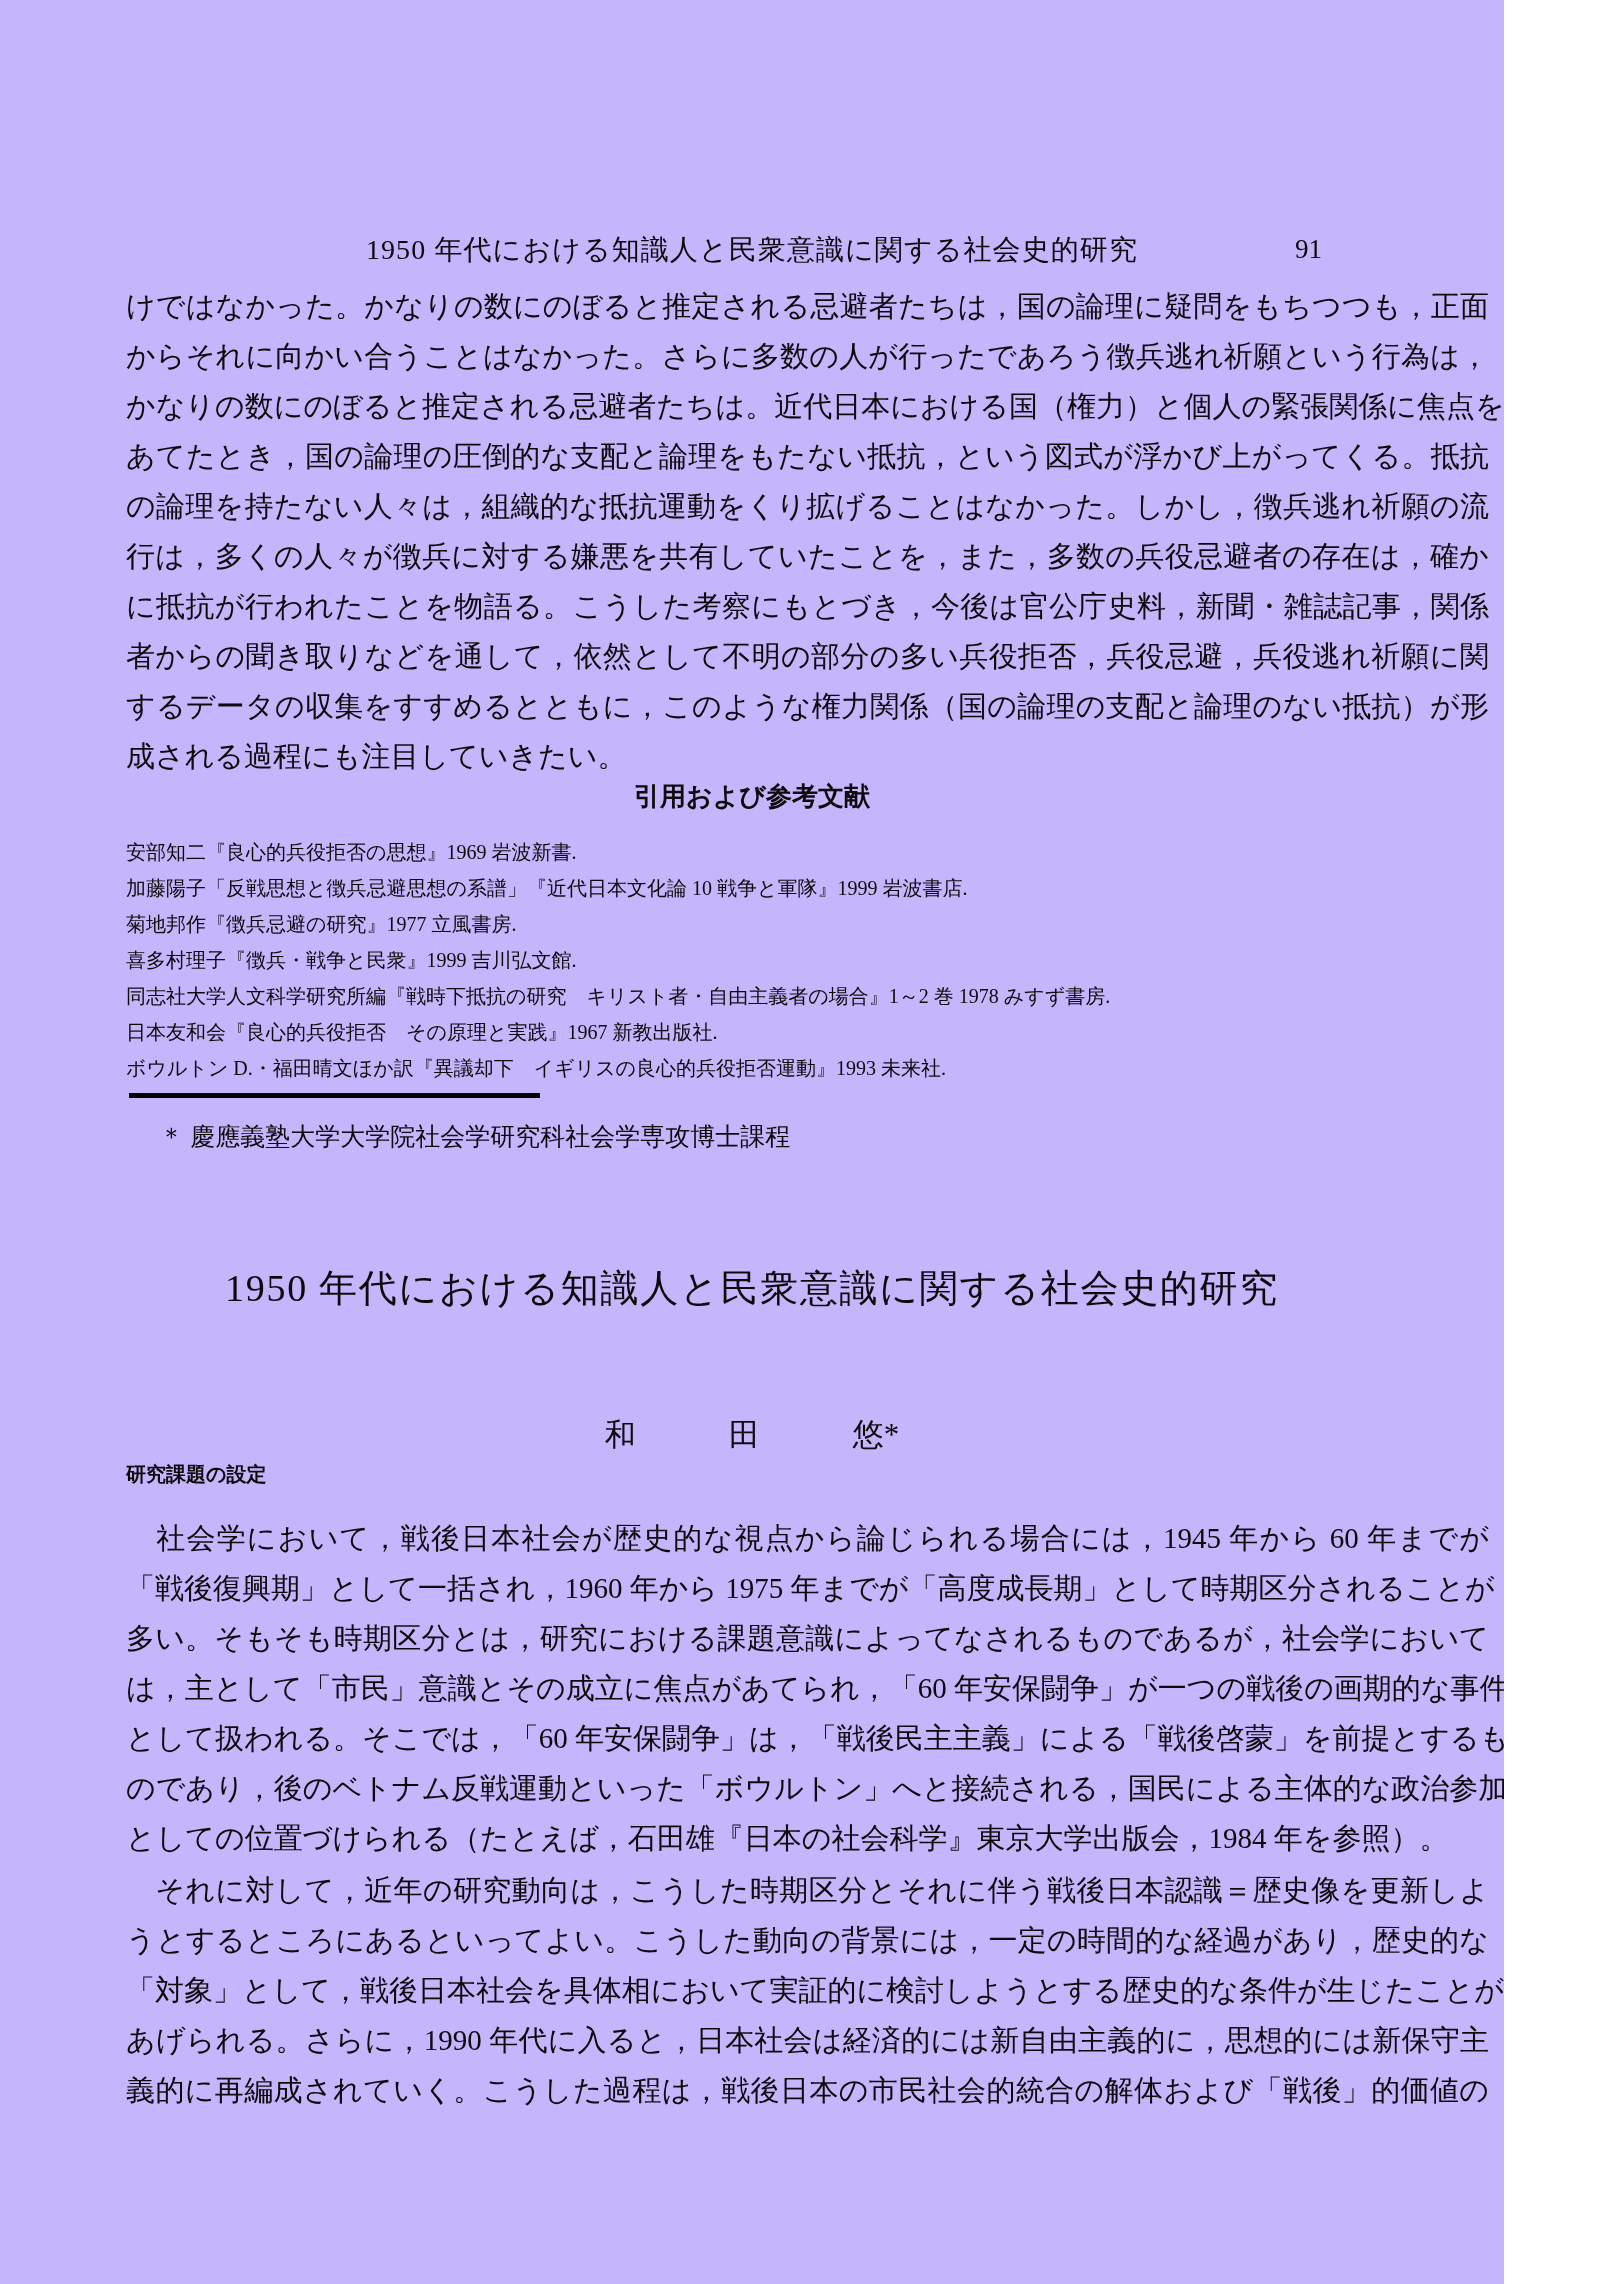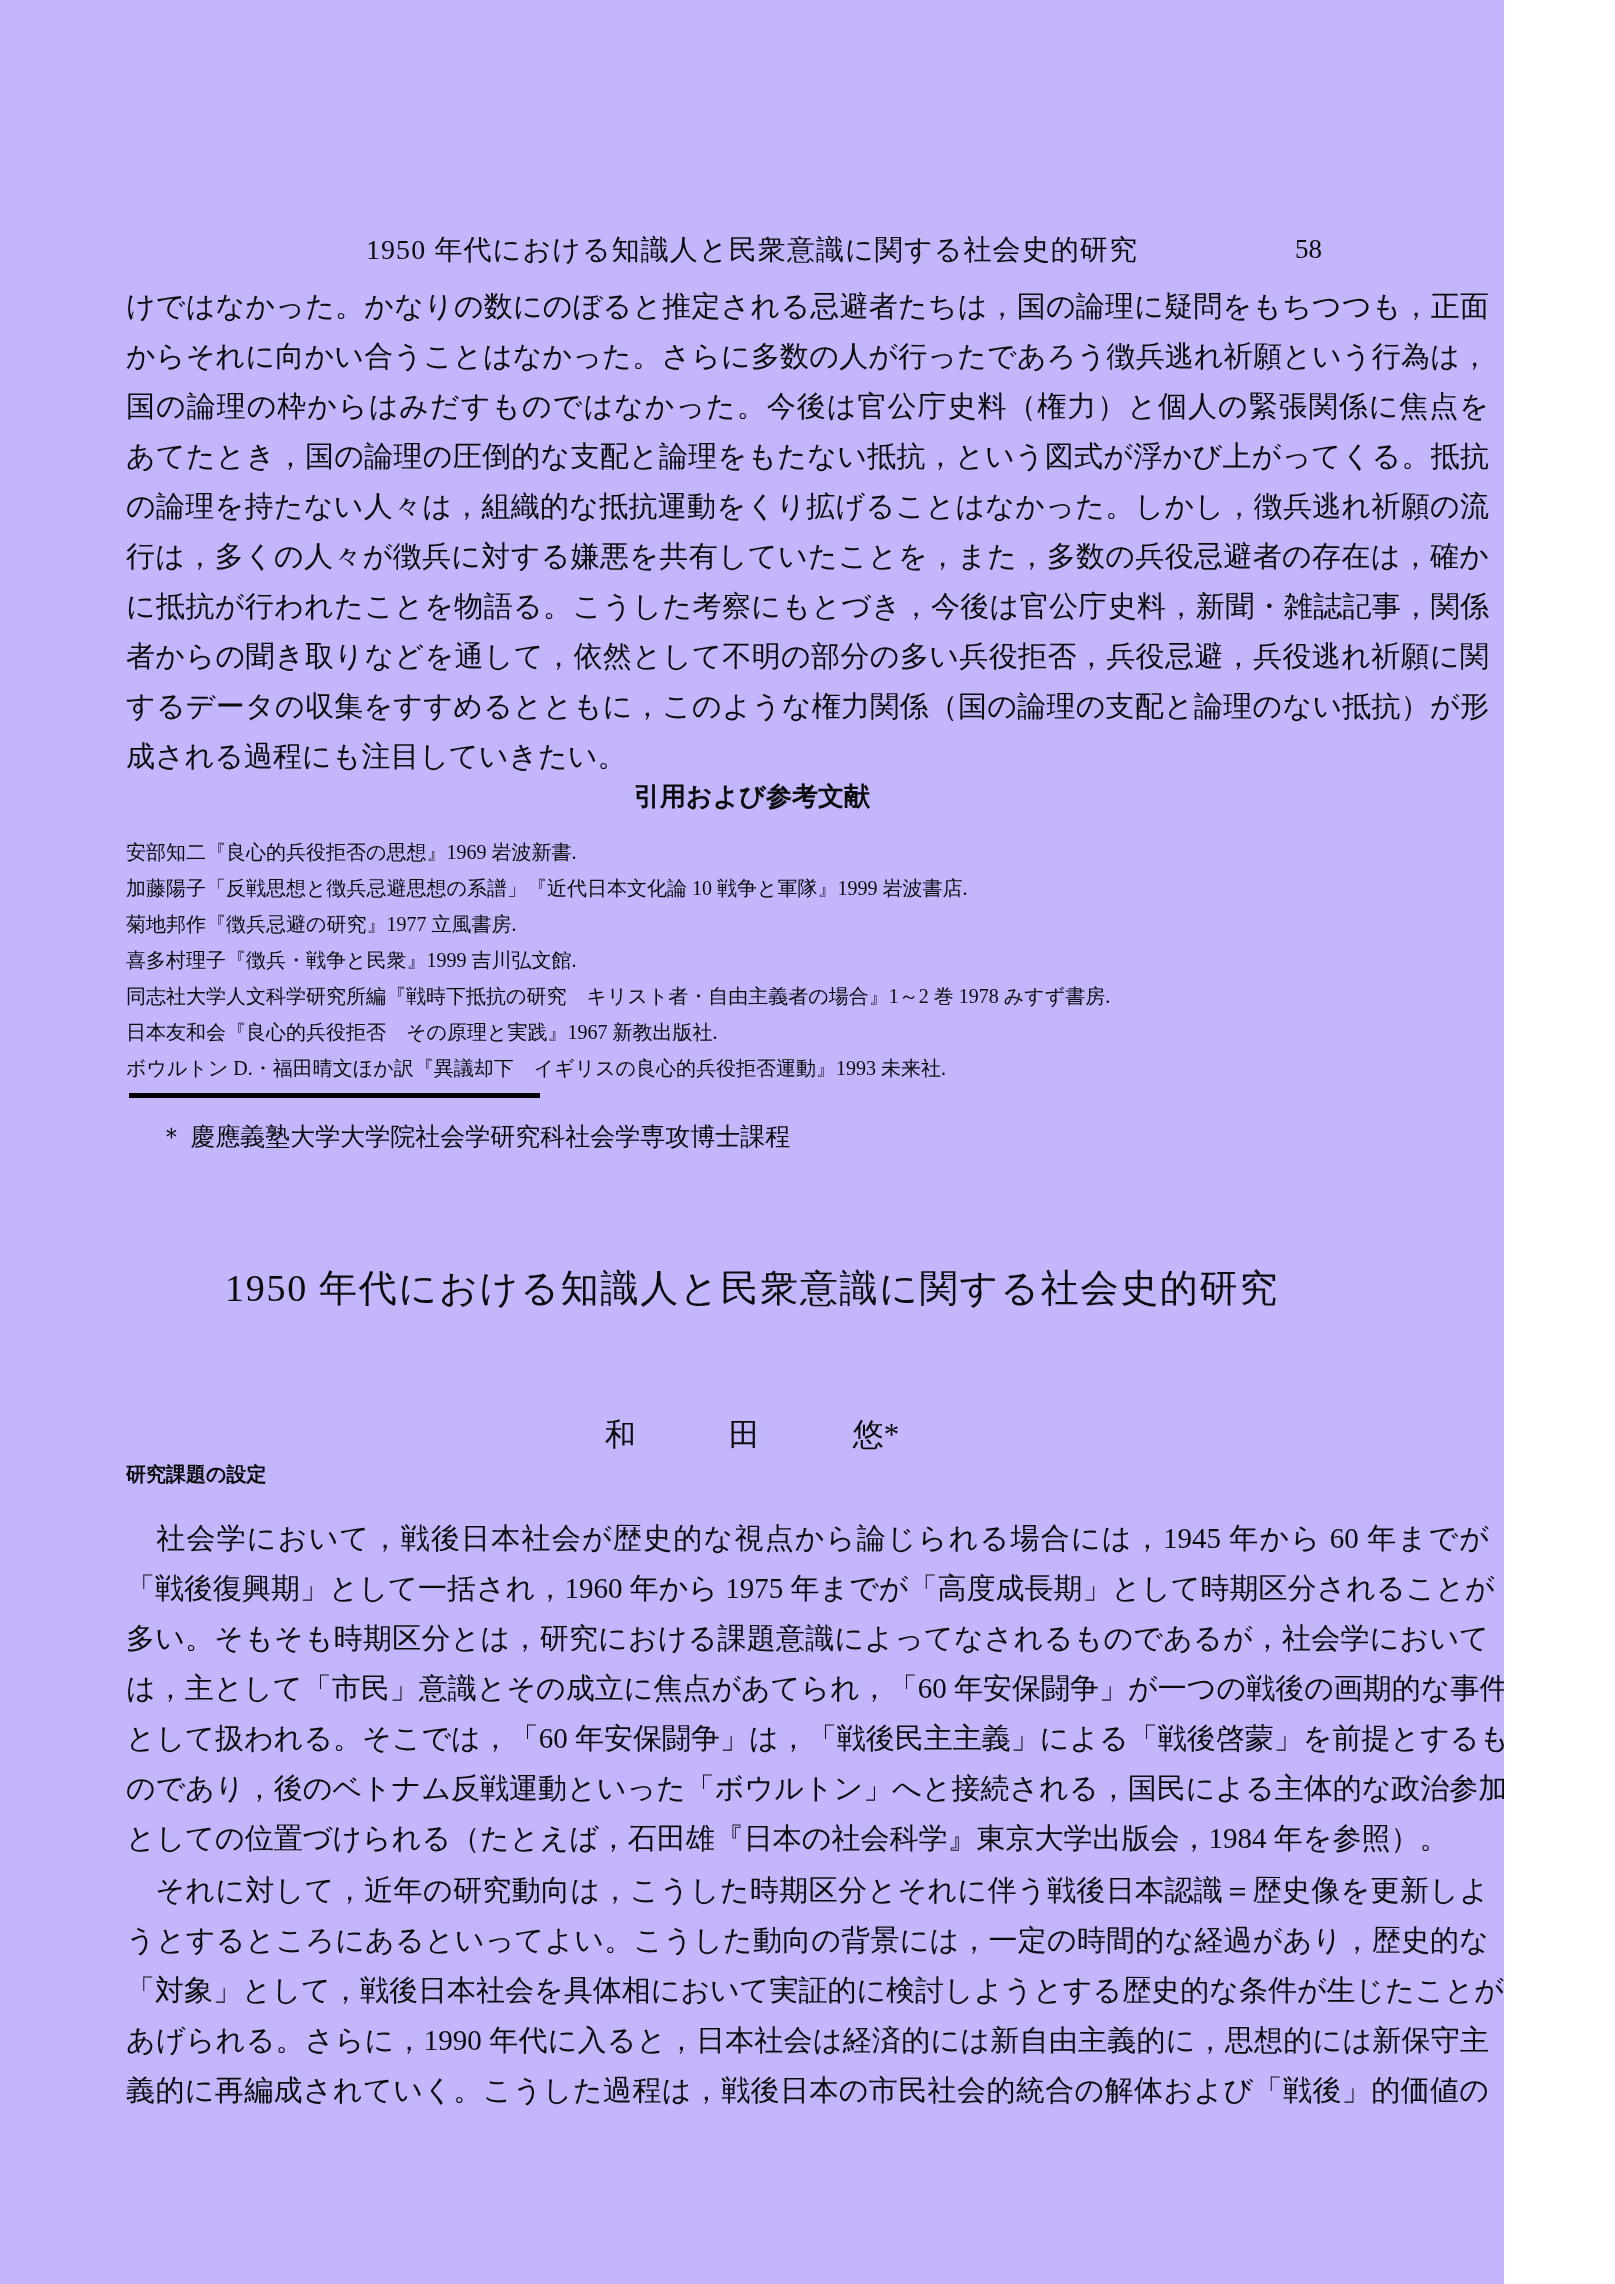--- a/index.html
+++ b/index.html
@@ -56,27 +56,27 @@
   #para1{top:1513px;}
   #para2{top:1865px;}
 </style>
 </head>
 <body>
 
 <div class="page">
 
   <header class="running-header">
     <div class="rh-title">1950 年代における知識人と民衆意識に関する社会史的研究</div>
-    <div class="rh-page">58</div>
+    <div class="rh-page">91</div>
   </header>
 
   <section id="closing" class="justify">
       <div class="tline">けではなかった。かなりの数にのぼると推定される忌避者たちは，国の論理に疑問をもちつつも，正面</div>
       <div class="tline">からそれに向かい合うことはなかった。さらに多数の人が行ったであろう徴兵逃れ祈願という行為は，</div>
-      <div class="tline">国の論理の枠からはみだすものではなかった。今後は官公庁史料（権力）と個人の緊張関係に焦点を</div>
+      <div class="tline">かなりの数にのぼると推定される忌避者たちは。近代日本における国（権力）と個人の緊張関係に焦点を</div>
       <div class="tline">あてたとき，国の論理の圧倒的な支配と論理をもたない抵抗，という図式が浮かび上がってくる。抵抗</div>
       <div class="tline">の論理を持たない人々は，組織的な抵抗運動をくり拡げることはなかった。しかし，徴兵逃れ祈願の流</div>
       <div class="tline">行は，多くの人々が徴兵に対する嫌悪を共有していたことを，また，多数の兵役忌避者の存在は，確か</div>
       <div class="tline">に抵抗が行われたことを物語る。こうした考察にもとづき，今後は官公庁史料，新聞・雑誌記事，関係</div>
       <div class="tline">者からの聞き取りなどを通して，依然として不明の部分の多い兵役拒否，兵役忌避，兵役逃れ祈願に関</div>
       <div class="tline">するデータの収集をすすめるとともに，このような権力関係（国の論理の支配と論理のない抵抗）が形</div>
       <div class="tline endline">成される過程にも注目していきたい。</div>
     </section>
 
   <h2 class="refs-heading">引用および参考文献</h2>

